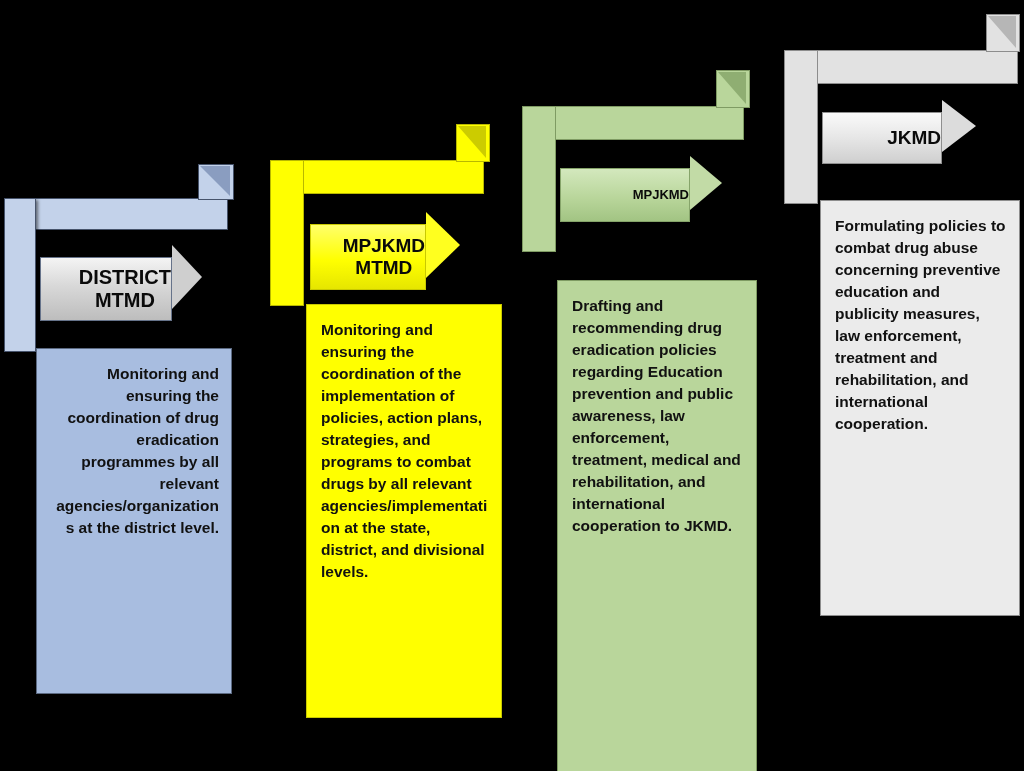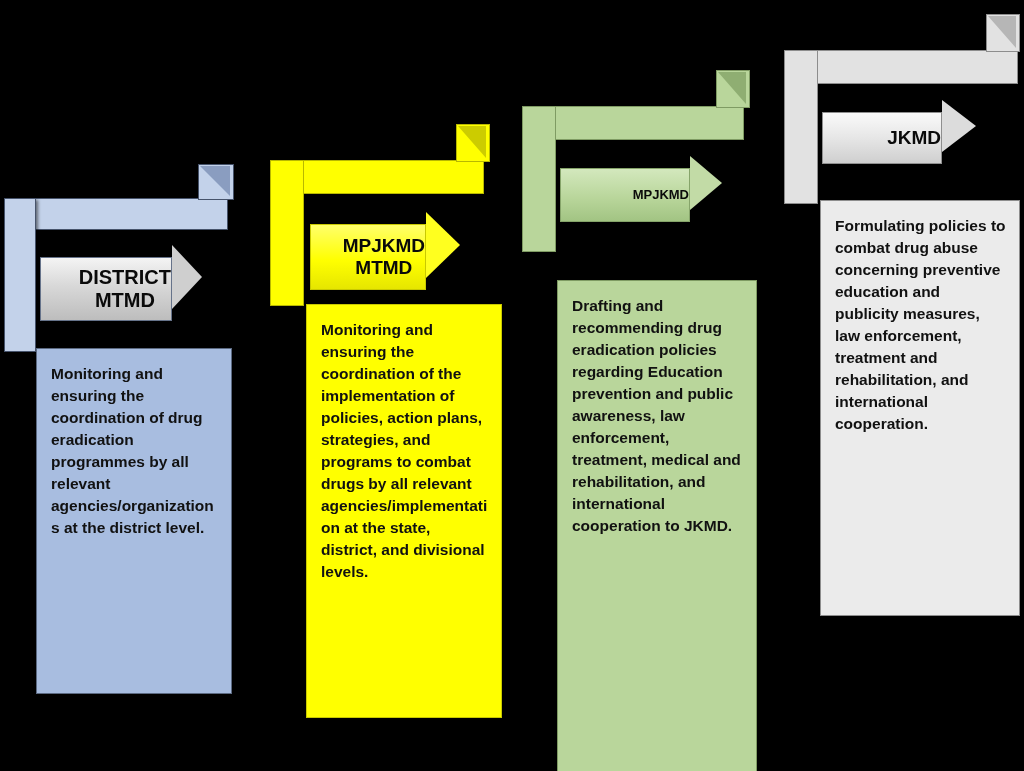--- a/index.html
+++ b/index.html
@@ -85,21 +85,21 @@
       <div style="position:absolute;left:4px;top:198px;width:30px;height:152px;background:#c3d2ea;border:1px solid #46536b;box-shadow:2px 2px 3px rgba(0,0,0,.5);"></div>
     </div>
 
     <div class="pennant-wrap" style="left:40px;top:245px;">
       <div class="pennant-body" style="width:132px;height:64px;background:linear-gradient(180deg,#f4f4f4 0%,#d8d8d8 45%,#bdbdbd 100%);">
         <span style="font-size:20px;"><span>DISTRICT</span><br><span>MTMD</span></span>
       </div>
       <div class="pennant-tip" style="left:132px;border-top:32px solid transparent;border-bottom:32px solid transparent;border-left:30px solid #cfcfcf;"></div>
     </div>
 
-    <div class="descbox" style="left:36px;top:348px;width:196px;height:346px;background:#a8bde0;">
+    <div class="descbox" style="left:36px;top:348px;width:196px;height:346px;background:#a8bde0;text-align:right;">
       <p>Monitoring and ensuring the coordination of drug eradication programmes by all relevant agencies/organizations at the district level.</p>
     </div>
   </div>
 
   <div class="col">
 
     <div>
       <div style="position:absolute;left:270px;top:160px;width:212px;height:32px;background:#ffff00;border:1px solid #b8b800;"></div>
       <div style="position:absolute;left:456px;top:124px;width:32px;height:36px;background:#ffff00;border:1px solid #b8b800;"></div>
       <div style="position:absolute;left:458px;top:126px;width:0;height:0;border-left:28px solid transparent;border-top:32px solid #cccc00;"></div>

